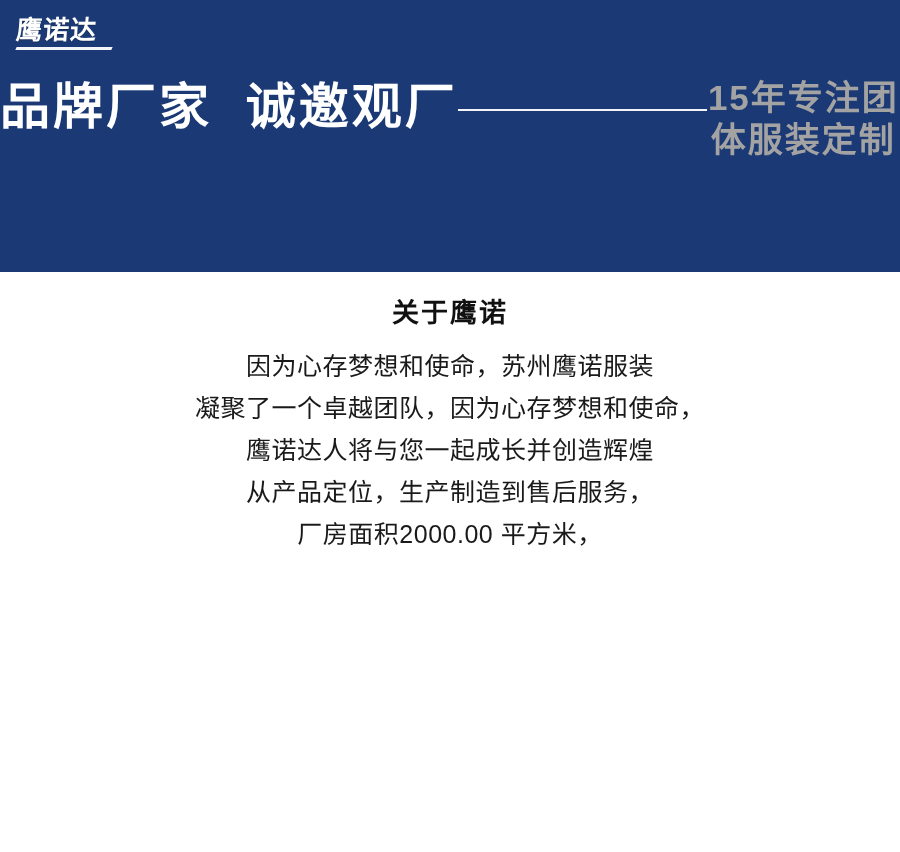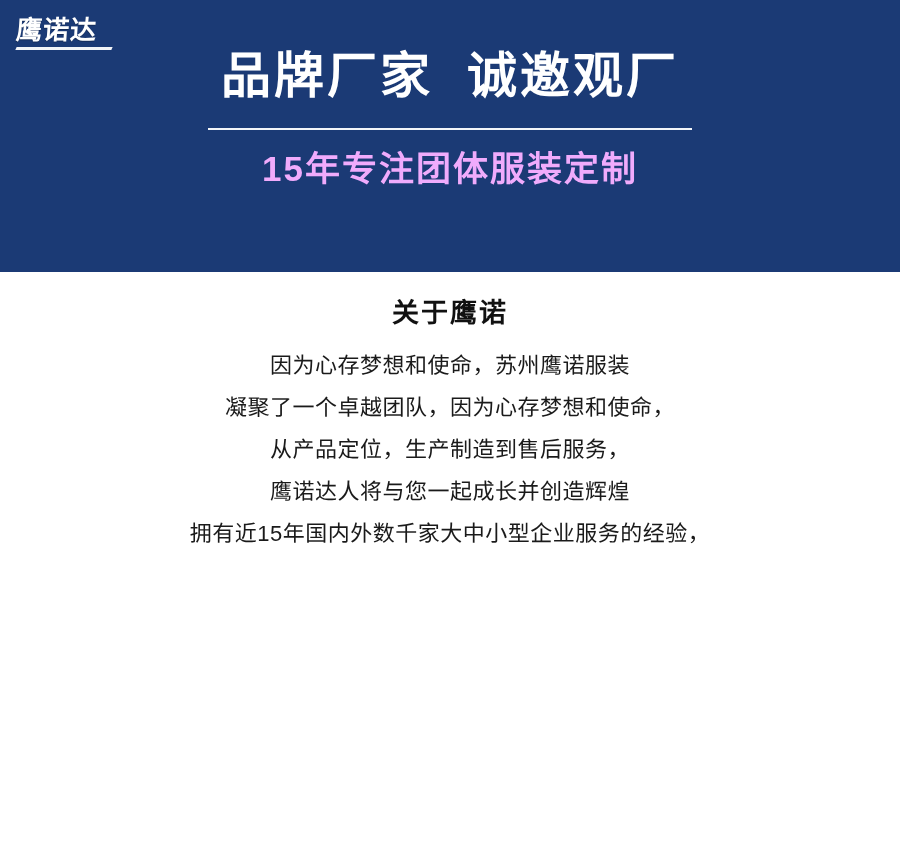--- a/index.html
+++ b/index.html
@@ -57,21 +57,21 @@
     opacity: 0.95;
   }
 
   .banner-center {
     position: absolute;
     left: 0;
     top: 0;
     width: 900px;
     height: 272px;
     display: flex;
-    flex-direction: column;
+    flex-direction: row;
     align-items: center;
     justify-content: center;
     padding-bottom: 34px;
     box-sizing: border-box;
   }
 
   .banner-title {
     color: #ffffff;
     font-size: 50px;
     font-weight: bold;
@@ -84,21 +84,21 @@
 
   .banner-divider {
     width: 484px;
     height: 2px;
     background: #ffffff;
     margin-bottom: 18px;
     opacity: 0.95;
   }
 
   .banner-subtitle {
-    color: #f0abfc;
+    color: #a3a3a3;
     font-size: 35px;
     font-weight: bold;
     letter-spacing: 2px;
     line-height: 1.2;
     margin: 0;
     text-align: center;
   }
 
   
   .about {
@@ -118,21 +118,21 @@
   }
 
   .about-body {
     margin: 0;
     padding: 0;
     list-style: none;
   }
 
   .about-line {
     color: #1a1a1a;
-    font-size: 22px;
+    font-size: 25px;
     line-height: 42px;
     letter-spacing: 0.5px;
     white-space: pre;
   }
 </style>
 </head>
 <body>
 
 <div class="page">
 
@@ -150,19 +150,19 @@
     </div>
 
   </div>
 
   <div class="about">
     <h3 class="about-heading">关于鹰诺</h3>
 
     <div class="about-body">
       <div class="about-line">因为心存梦想和使命，苏州鹰诺服装</div>
       <div class="about-line">凝聚了一个卓越团队，因为心存梦想和使命，</div>
+      <div class="about-line">鹰诺达人将与您一起成长并创造辉煌</div>
       <div class="about-line">从产品定位，生产制造到售后服务，</div>
-      <div class="about-line">鹰诺达人将与您一起成长并创造辉煌</div>
-      <div class="about-line">拥有近15年国内外数千家大中小型企业服务的经验，</div>
+      <div class="about-line">厂房面积2000.00 平方米，</div>
     </div>
   </div>
 
 </div>
 
 </body></html>

